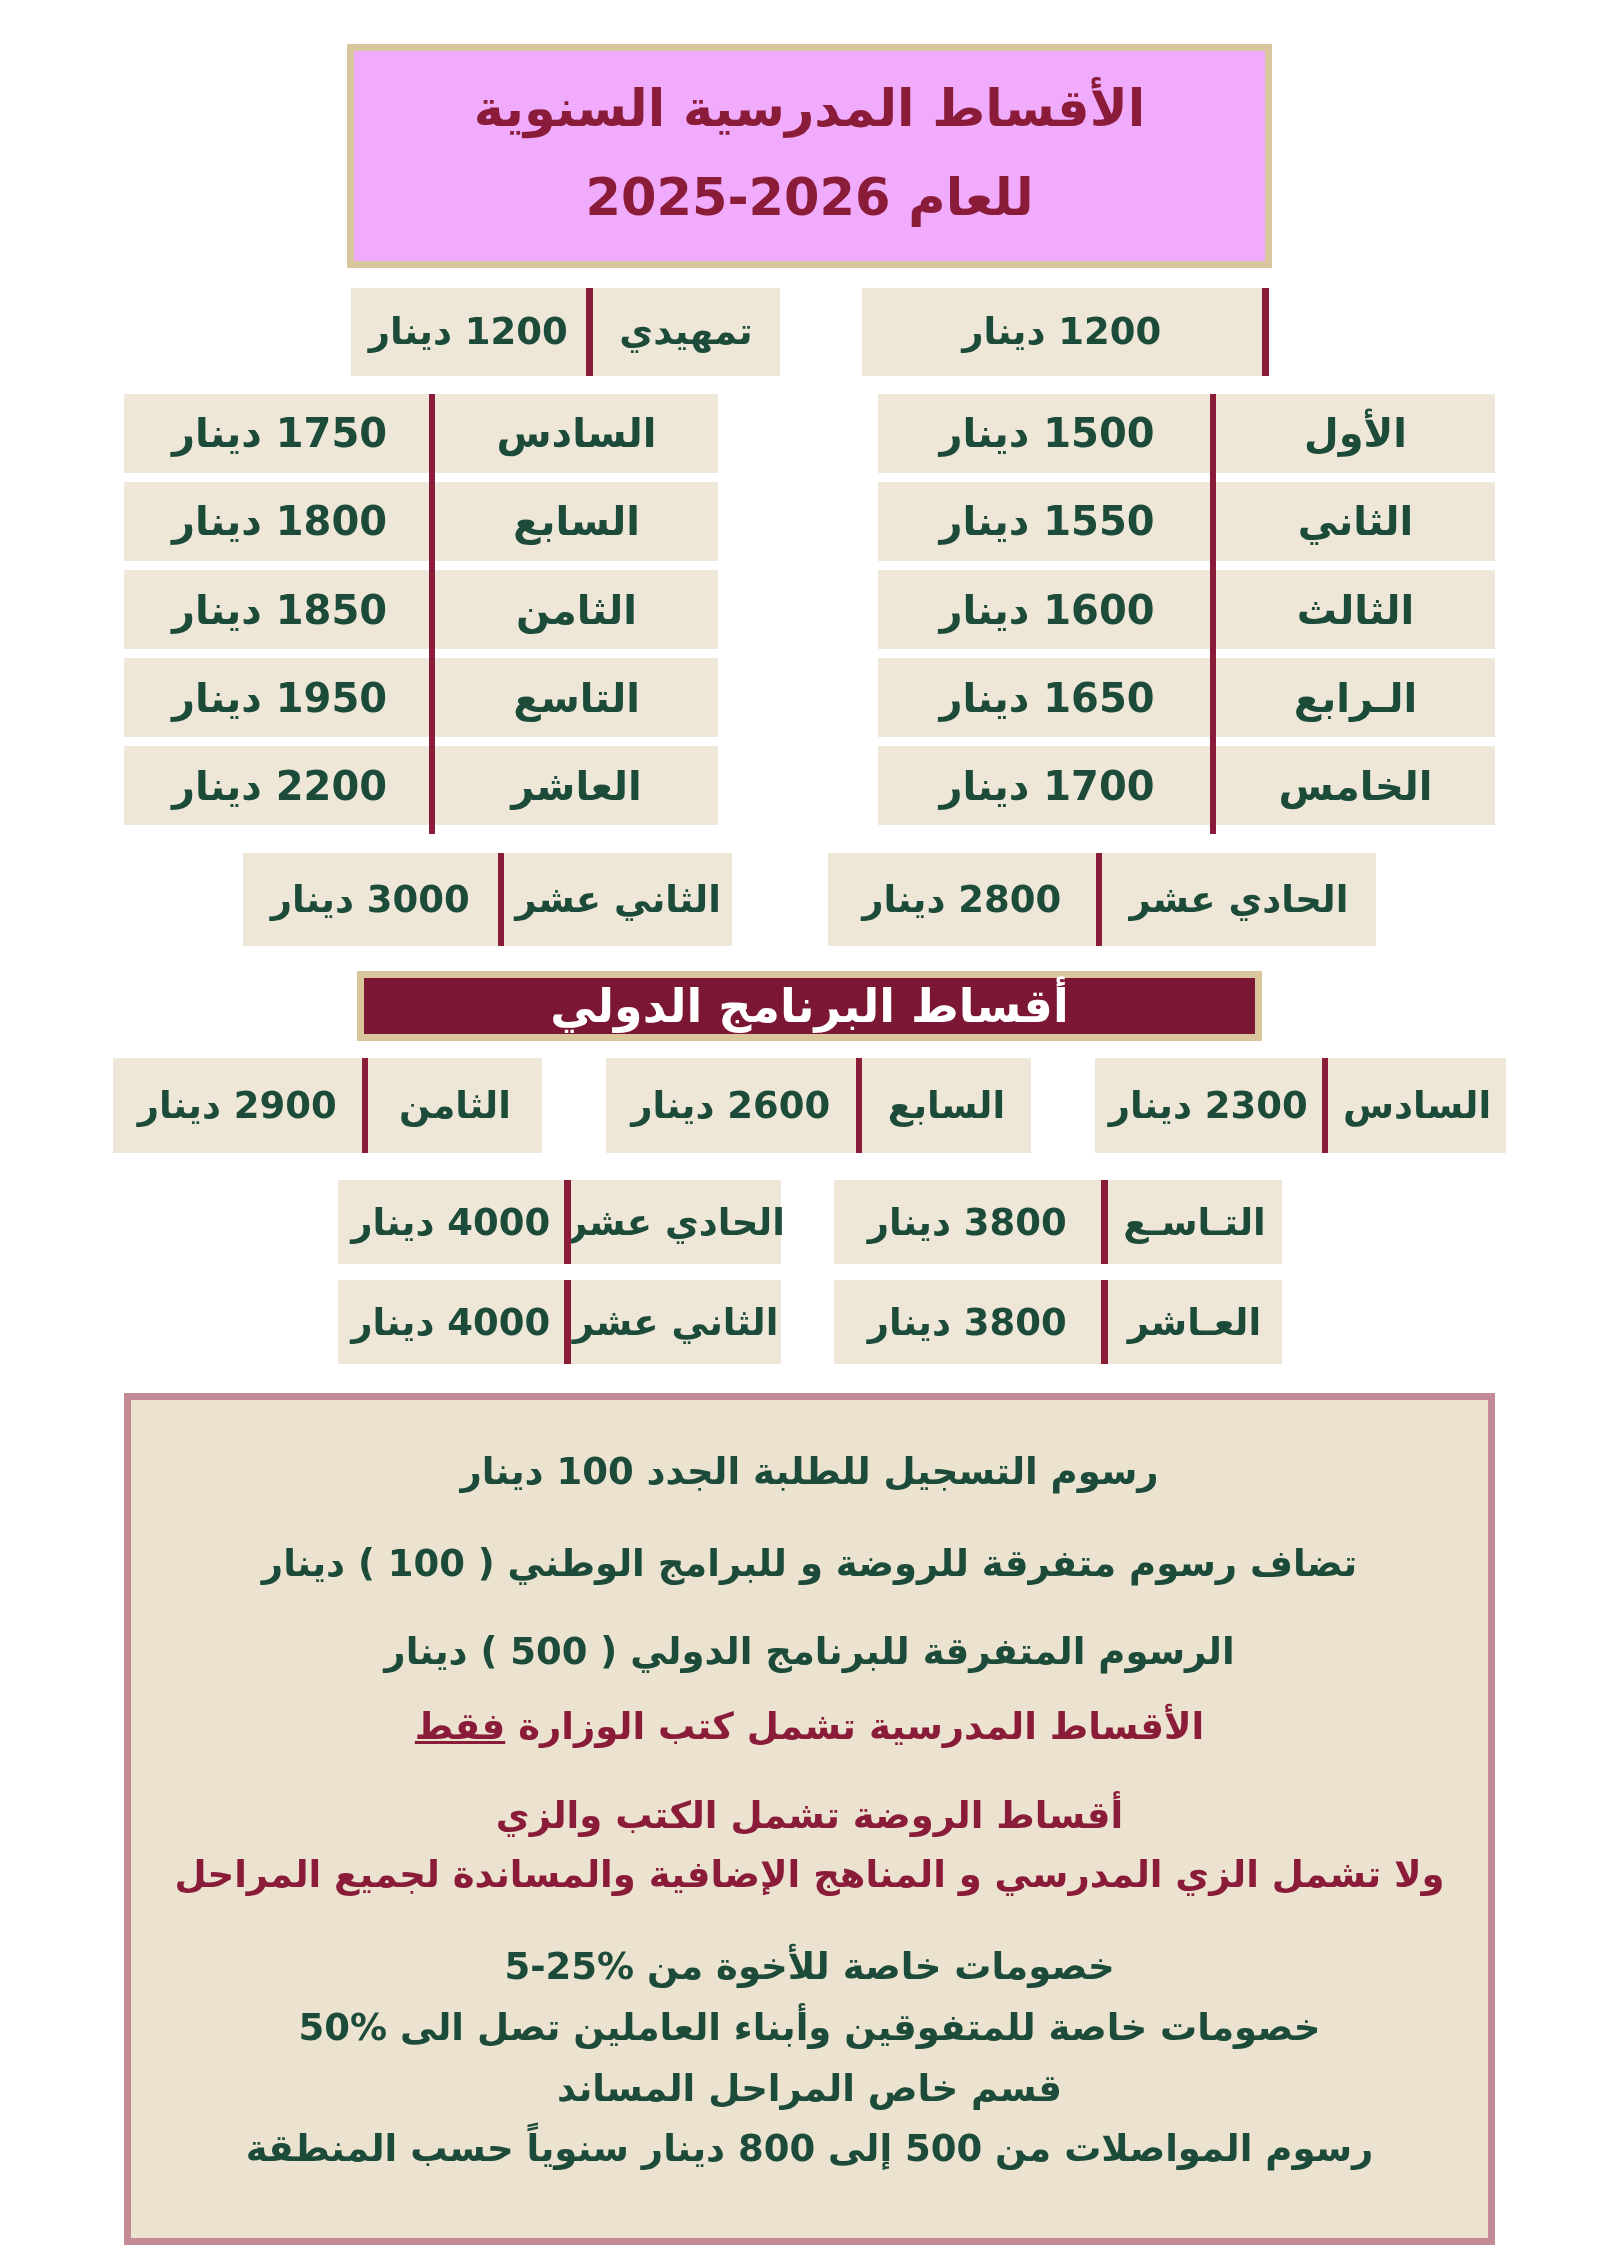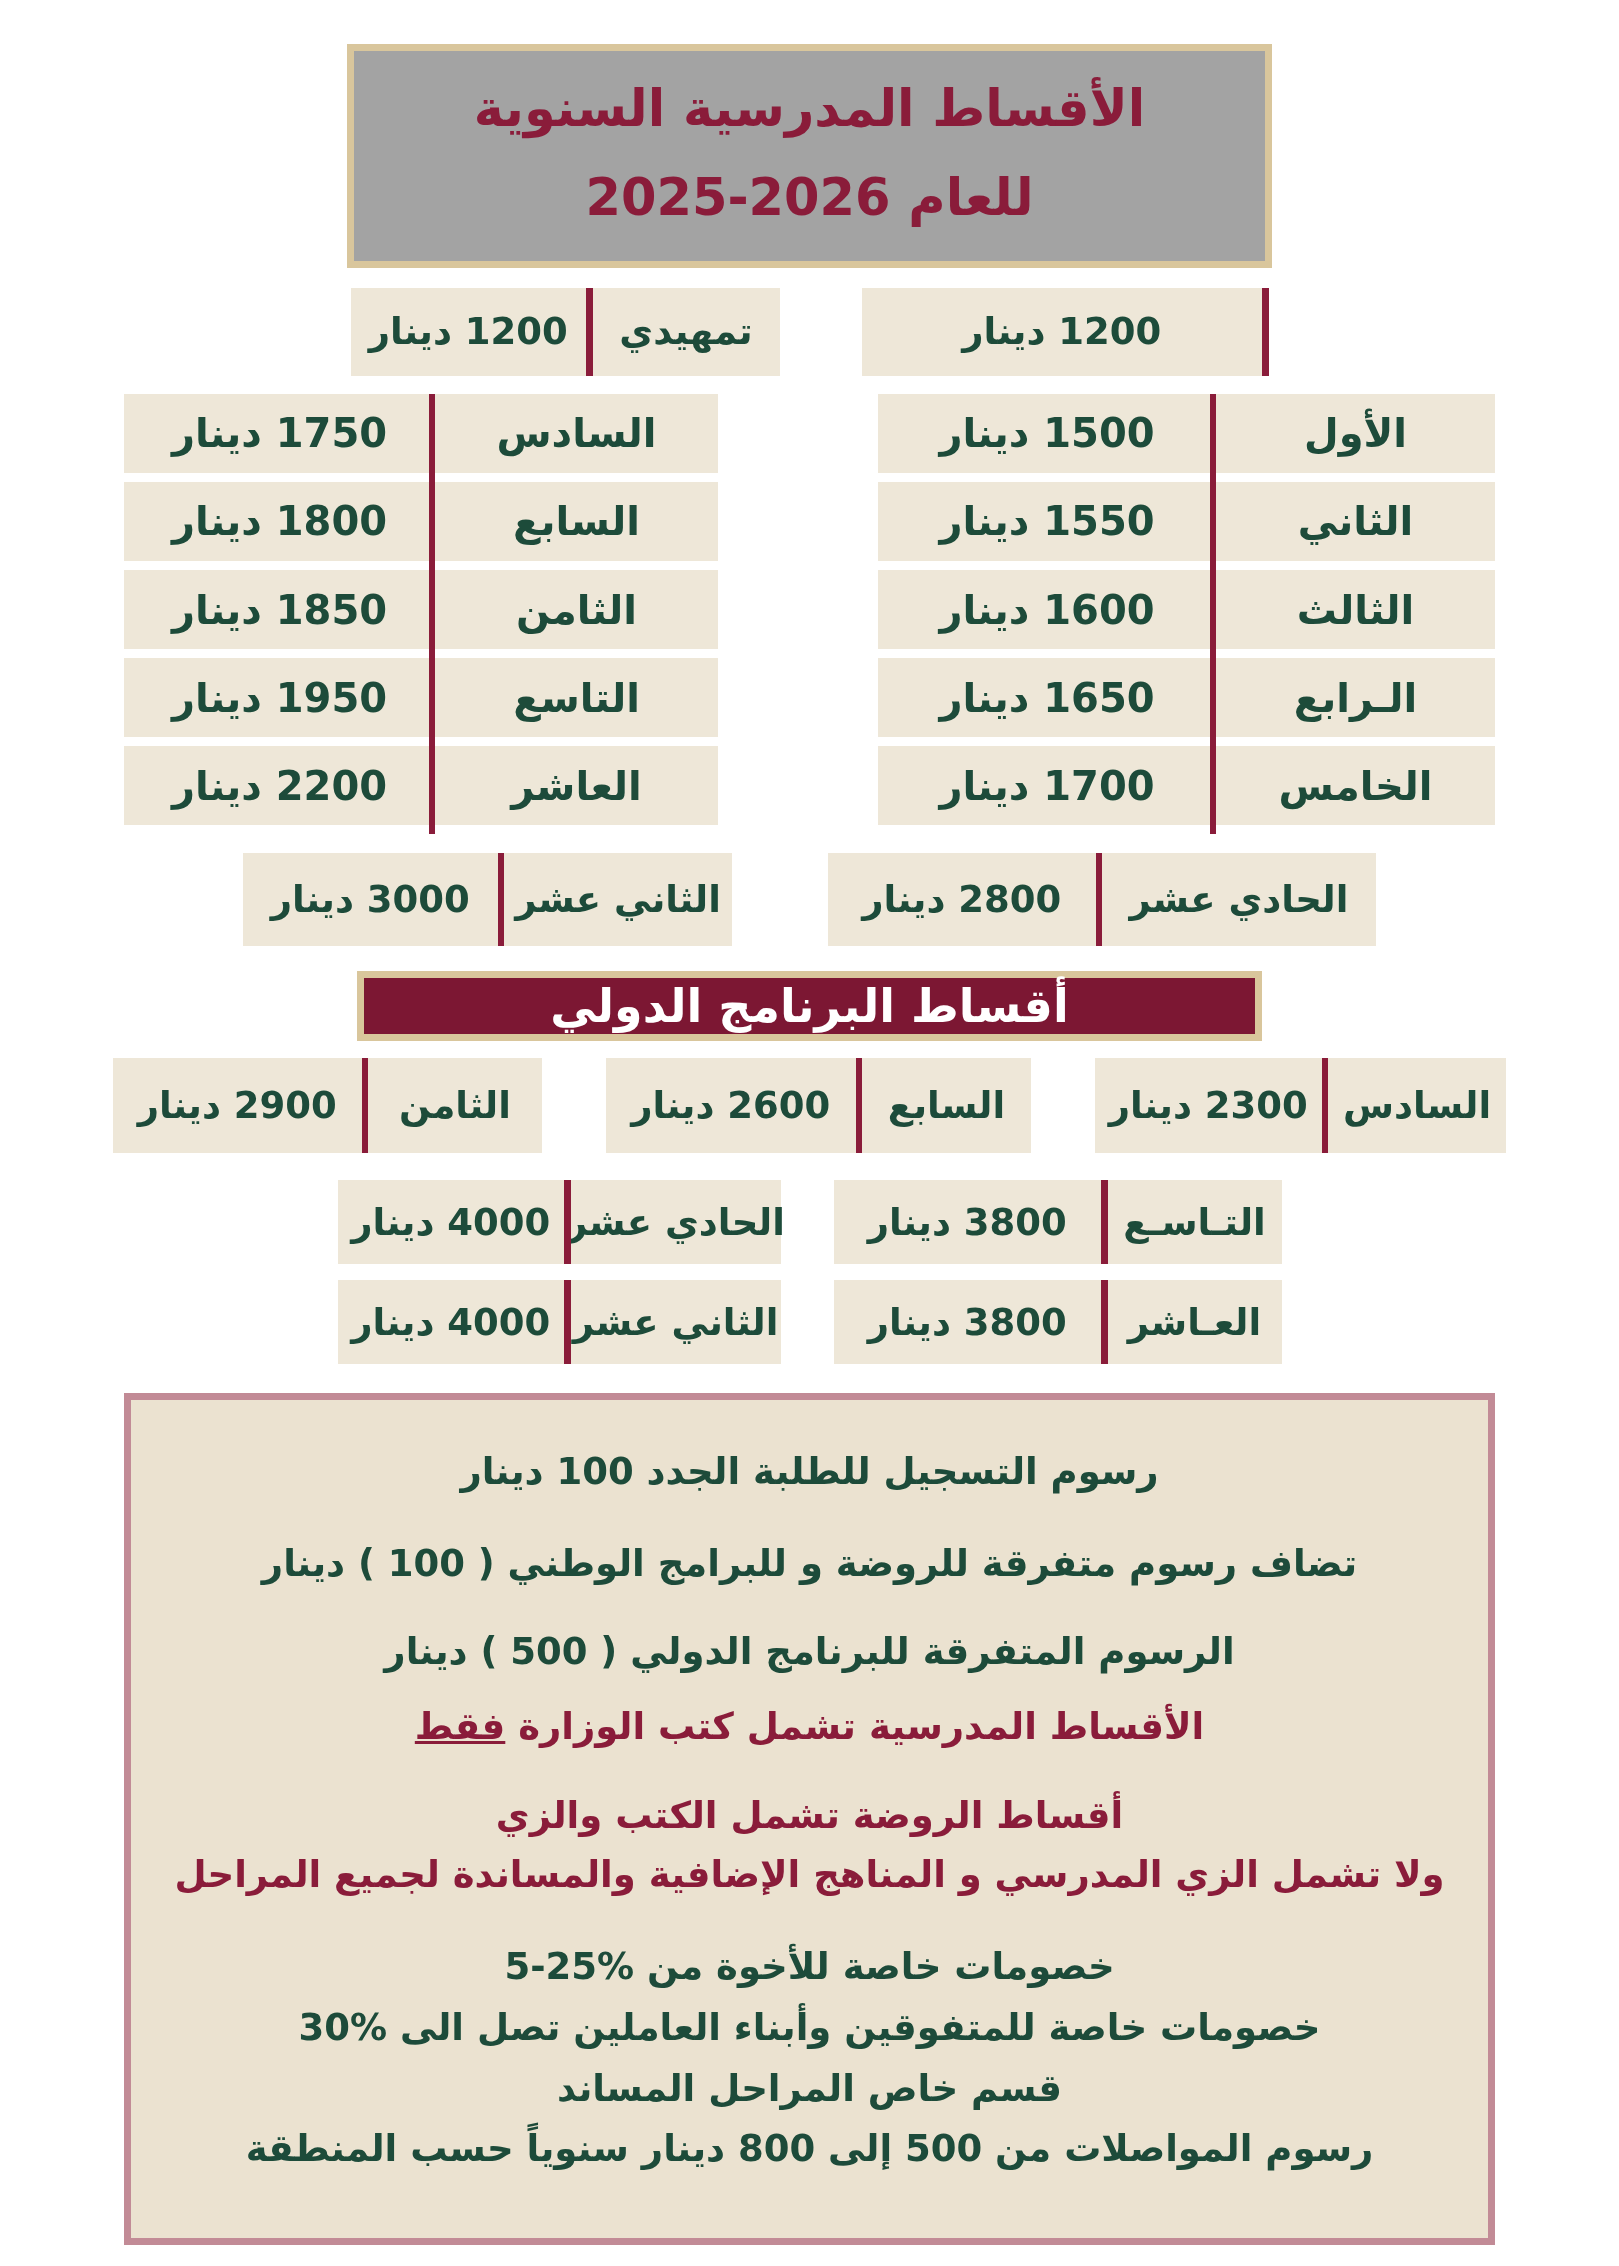--- a/index.html
+++ b/index.html
@@ -4,21 +4,21 @@
 <style>
   html,body{margin:0;padding:0;background:#ffffff;}
   body{font-family:"DejaVu Sans", sans-serif;}
   .page{
     width:1619px;min-height:2266px;background:#ffffff;
     display:flex;flex-direction:column;align-items:center;
     padding-top:44px;box-sizing:border-box;direction:rtl;
   }
   
   .title-box{
-    width:925px;background:#a3a3a3;border:7.3px solid #d9c69c;
+    width:925px;background:#f0abfc;border:7.3px solid #d9c69c;
     text-align:center;padding:12.8px 9.1px 18.3px;box-sizing:border-box;
   }
   .title-line{
     color:#8a1c3a;font-weight:bold;font-size:51px;line-height:1.75;
   }
   
   .fee-row{display:flex;flex-direction:row;justify-content:center;align-items:center;}
   .fee-box{
     display:flex;flex-direction:row;align-items:stretch;
     background:#eee7d8;height:88px;box-sizing:border-box;
@@ -228,19 +228,19 @@
   </div>
 
   <div class="notes-box">
     <div class="note-line green nl-1">رسوم التسجيل للطلبة الجدد 100 دينار</div>
     <div class="note-line green nl-2">تضاف رسوم متفرقة للروضة و للبرامج  الوطني ( 100 ) دينار</div>
     <div class="note-line green nl-3">الرسوم المتفرقة للبرنامج الدولي ( 500 ) دينار</div>
     <div class="note-line maroon nl-5"><span>الأقساط المدرسية تشمل كتب الوزارة </span><span class="u">فقط</span></div>
     <div class="note-line maroon nl-4">أقساط الروضة تشمل الكتب والزي</div>
     <div class="note-line maroon nl-6">ولا تشمل الزي المدرسي و المناهج الإضافية والمساندة  لجميع المراحل</div>
     <div class="note-line green nl-7">خصومات خاصة للأخوة من %25-5</div>
-    <div class="note-line green nl-8">خصومات خاصة للمتفوقين وأبناء العاملين تصل الى %30</div>
+    <div class="note-line green nl-8">خصومات خاصة للمتفوقين وأبناء العاملين تصل الى %50</div>
     <div class="note-line green nl-9">قسم خاص المراحل المساند</div>
     <div class="note-line green nl-10">رسوم المواصلات من 500 إلى 800 دينار سنوياً حسب المنطقة</div>
   </div>
 
 </div>
 
 
 </body></html>

